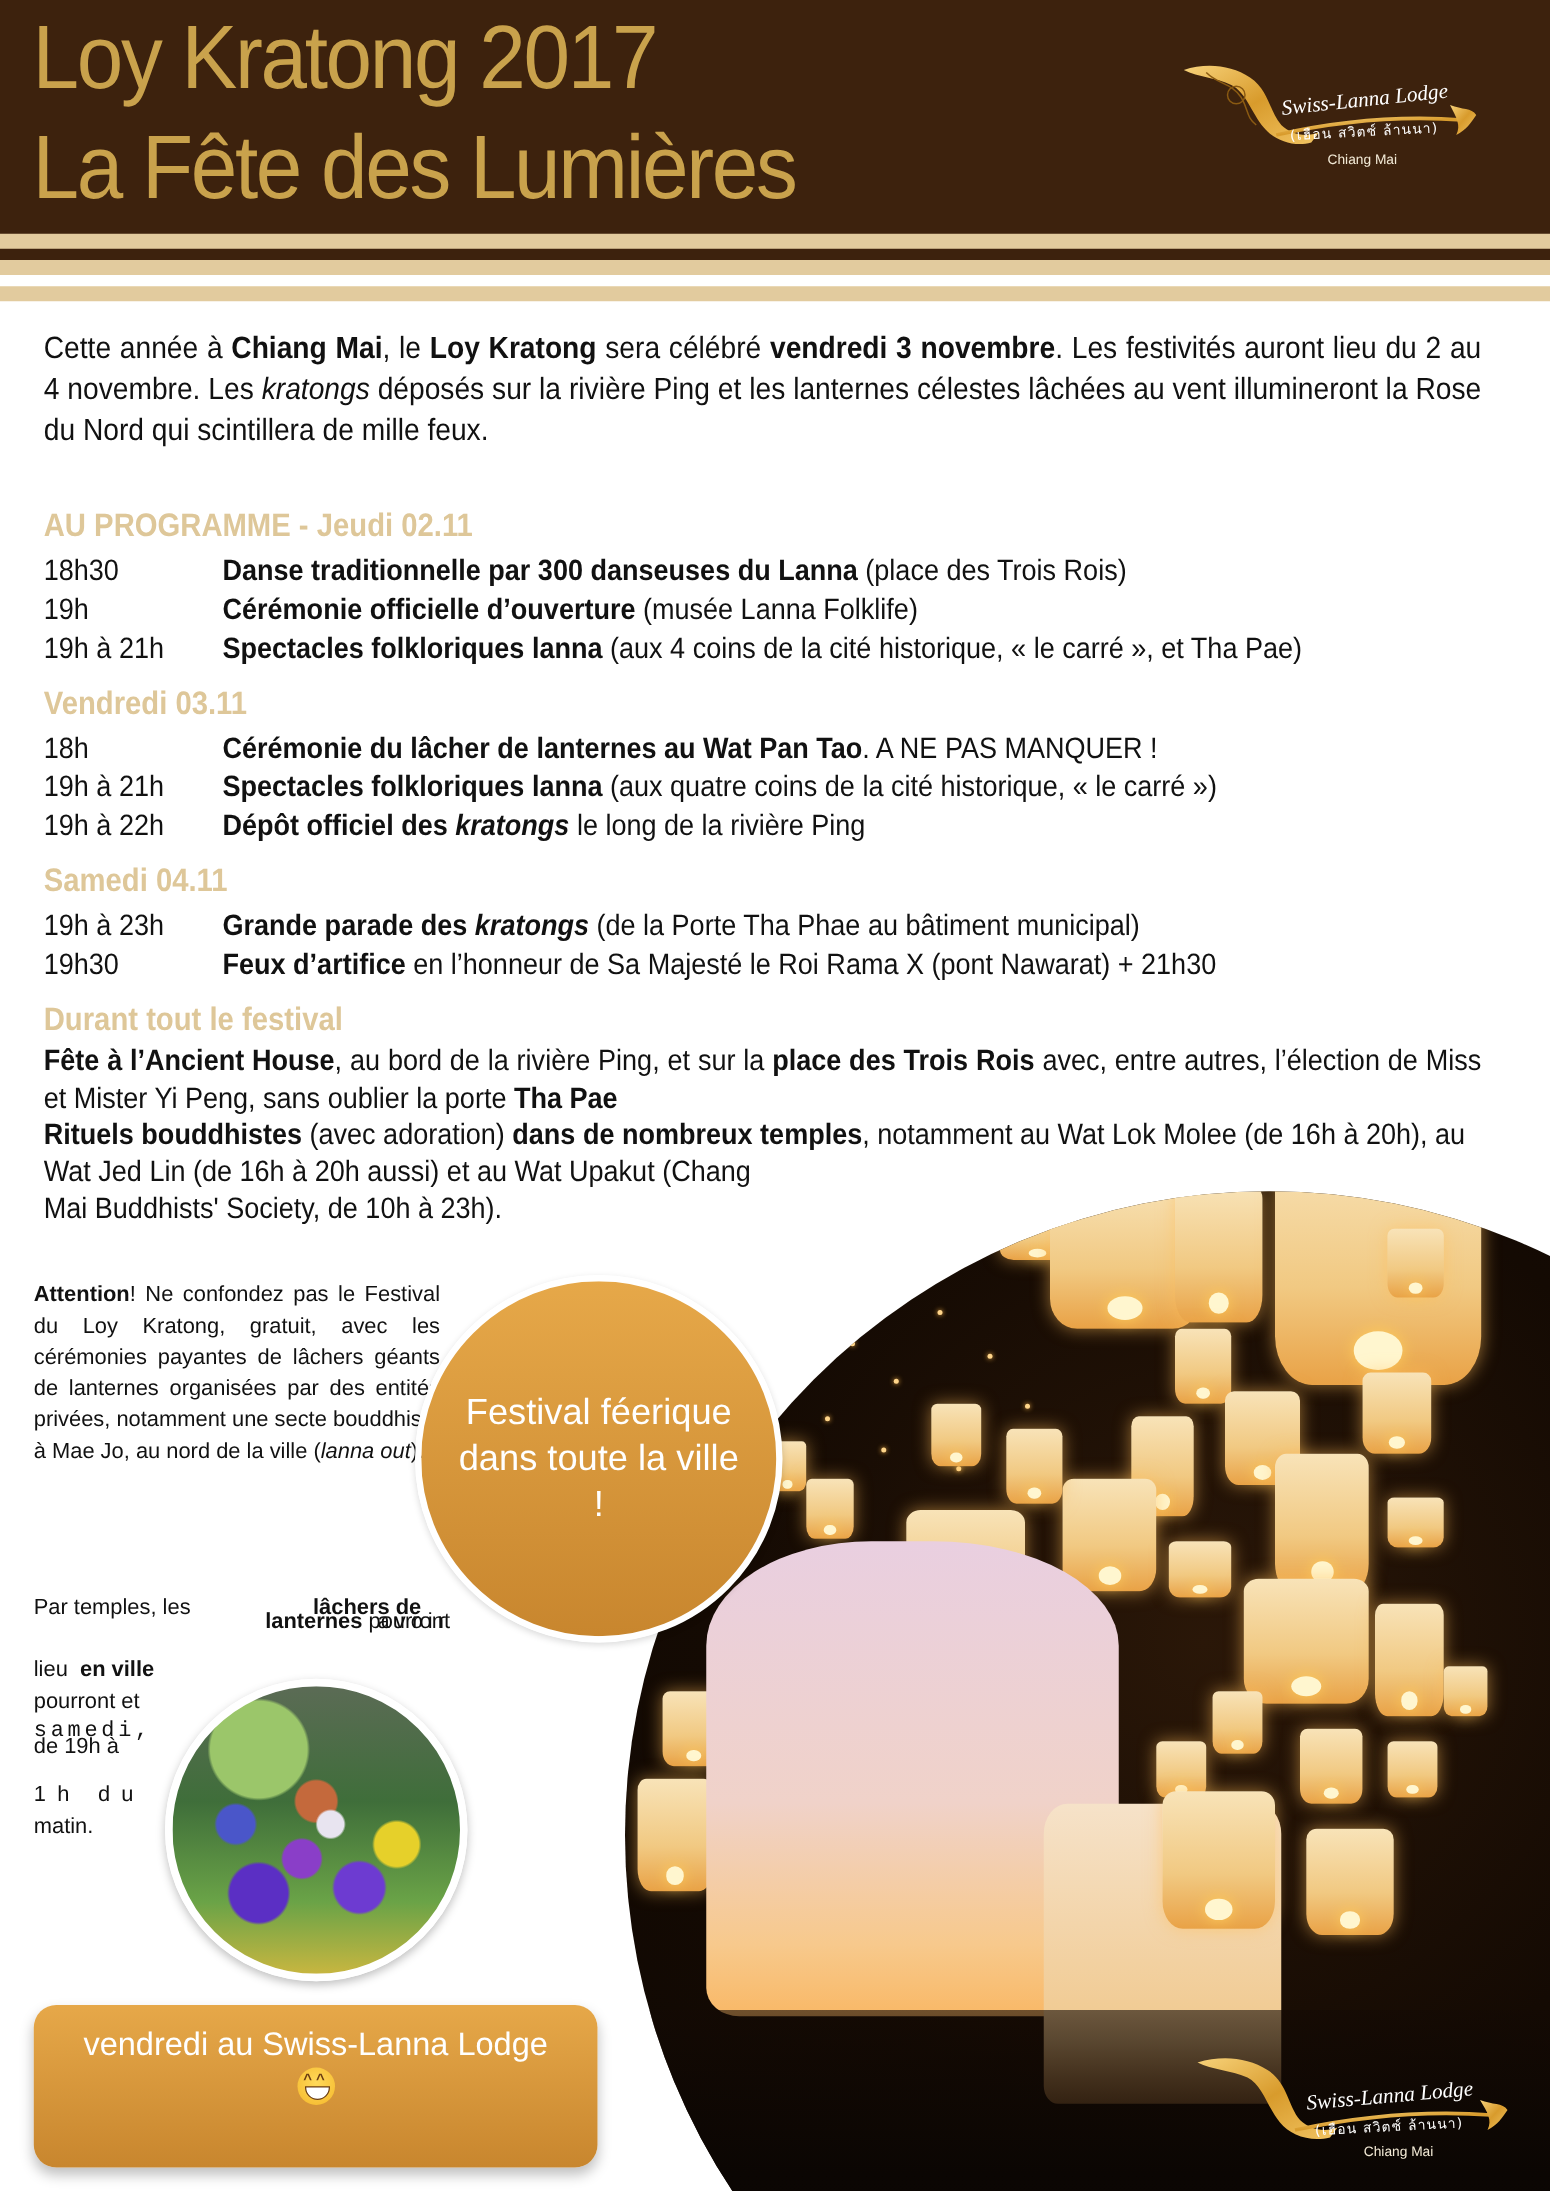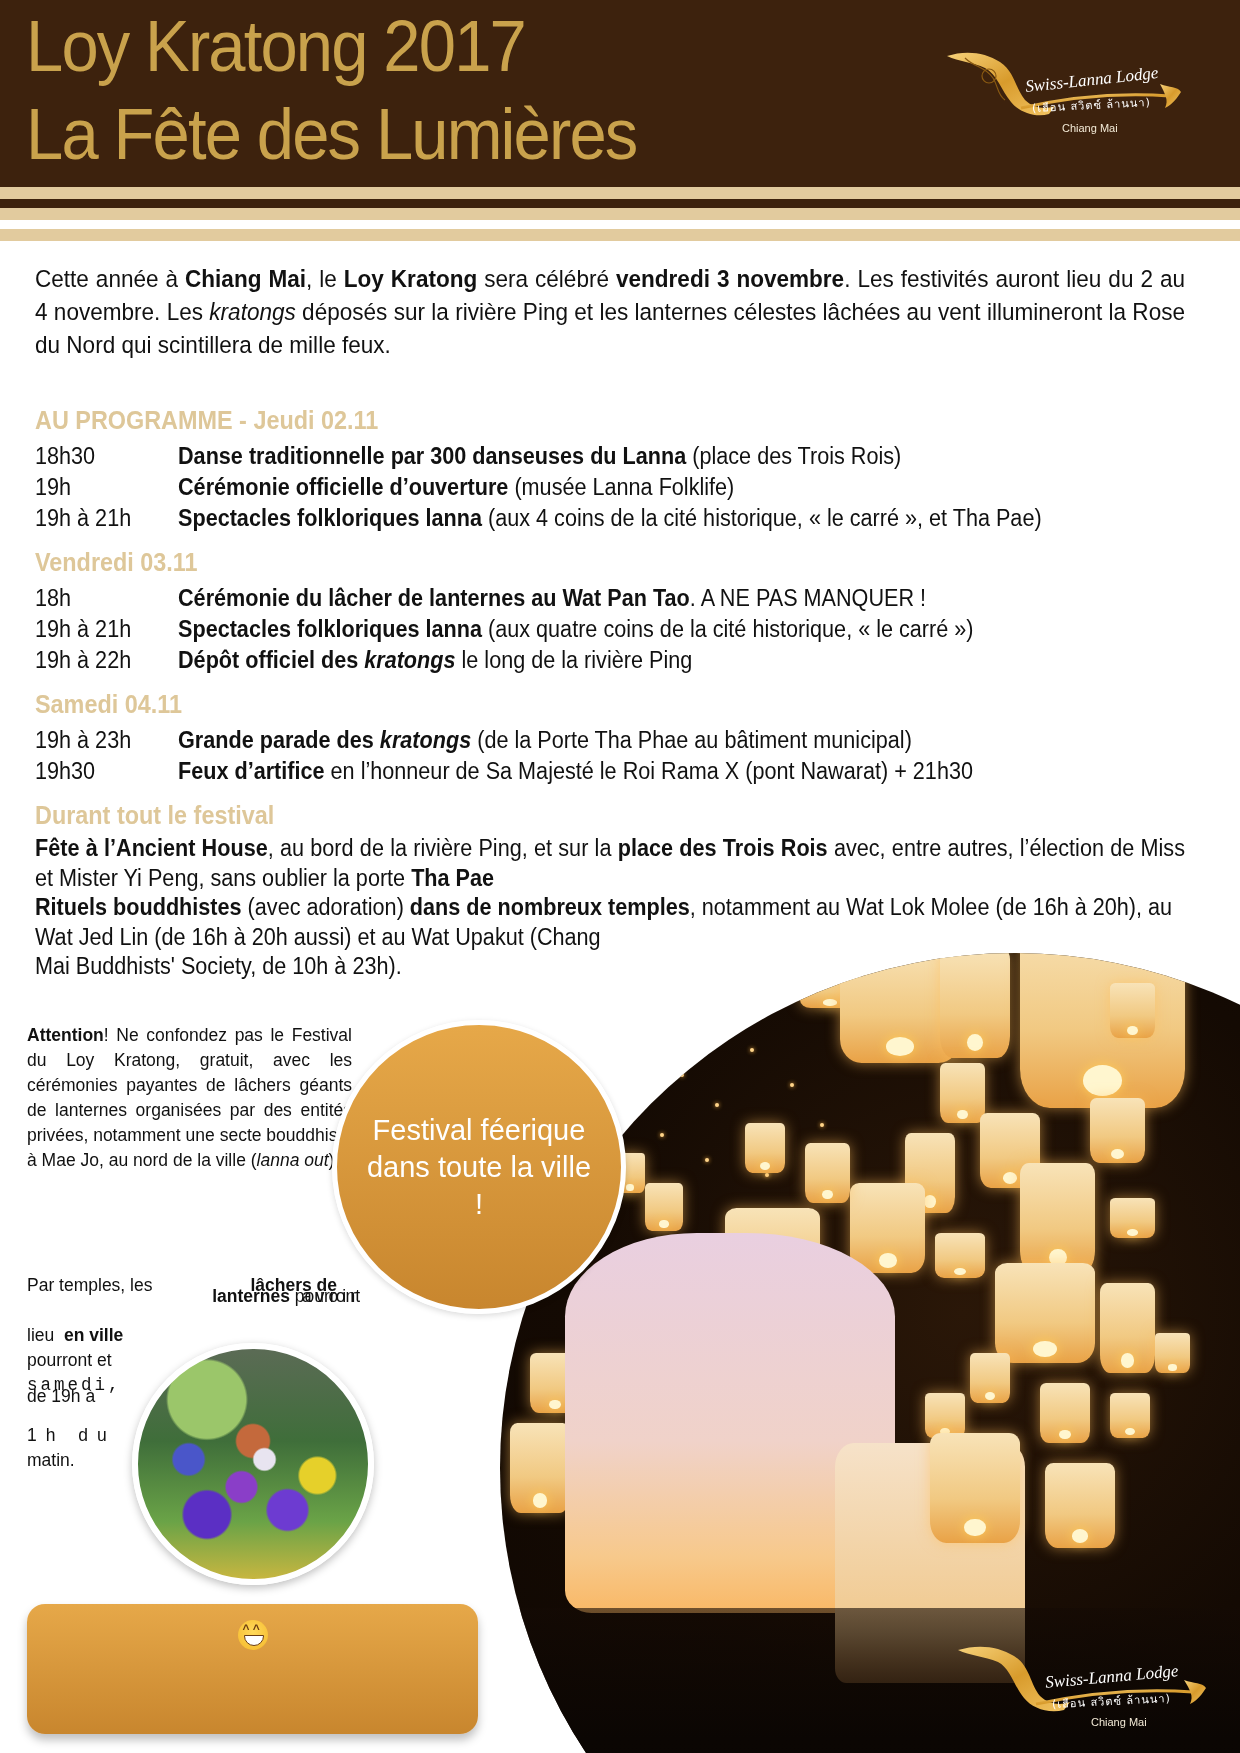--- a/index.html
+++ b/index.html
@@ -263,14 +263,15 @@
   <div class="line" style="top:175px;">matin.</div>
 </div>
 
 <div class="ambiance">
   <span>Festival féerique dans toute la ville !</span>
 </div>
 
 <div class="kratong"></div>
 
 <div class="atelier">
+  <div>vendredi au Swiss-Lanna Lodge</div>
   <span class="emoji"></span>
 </div>
 
 </body></html>

